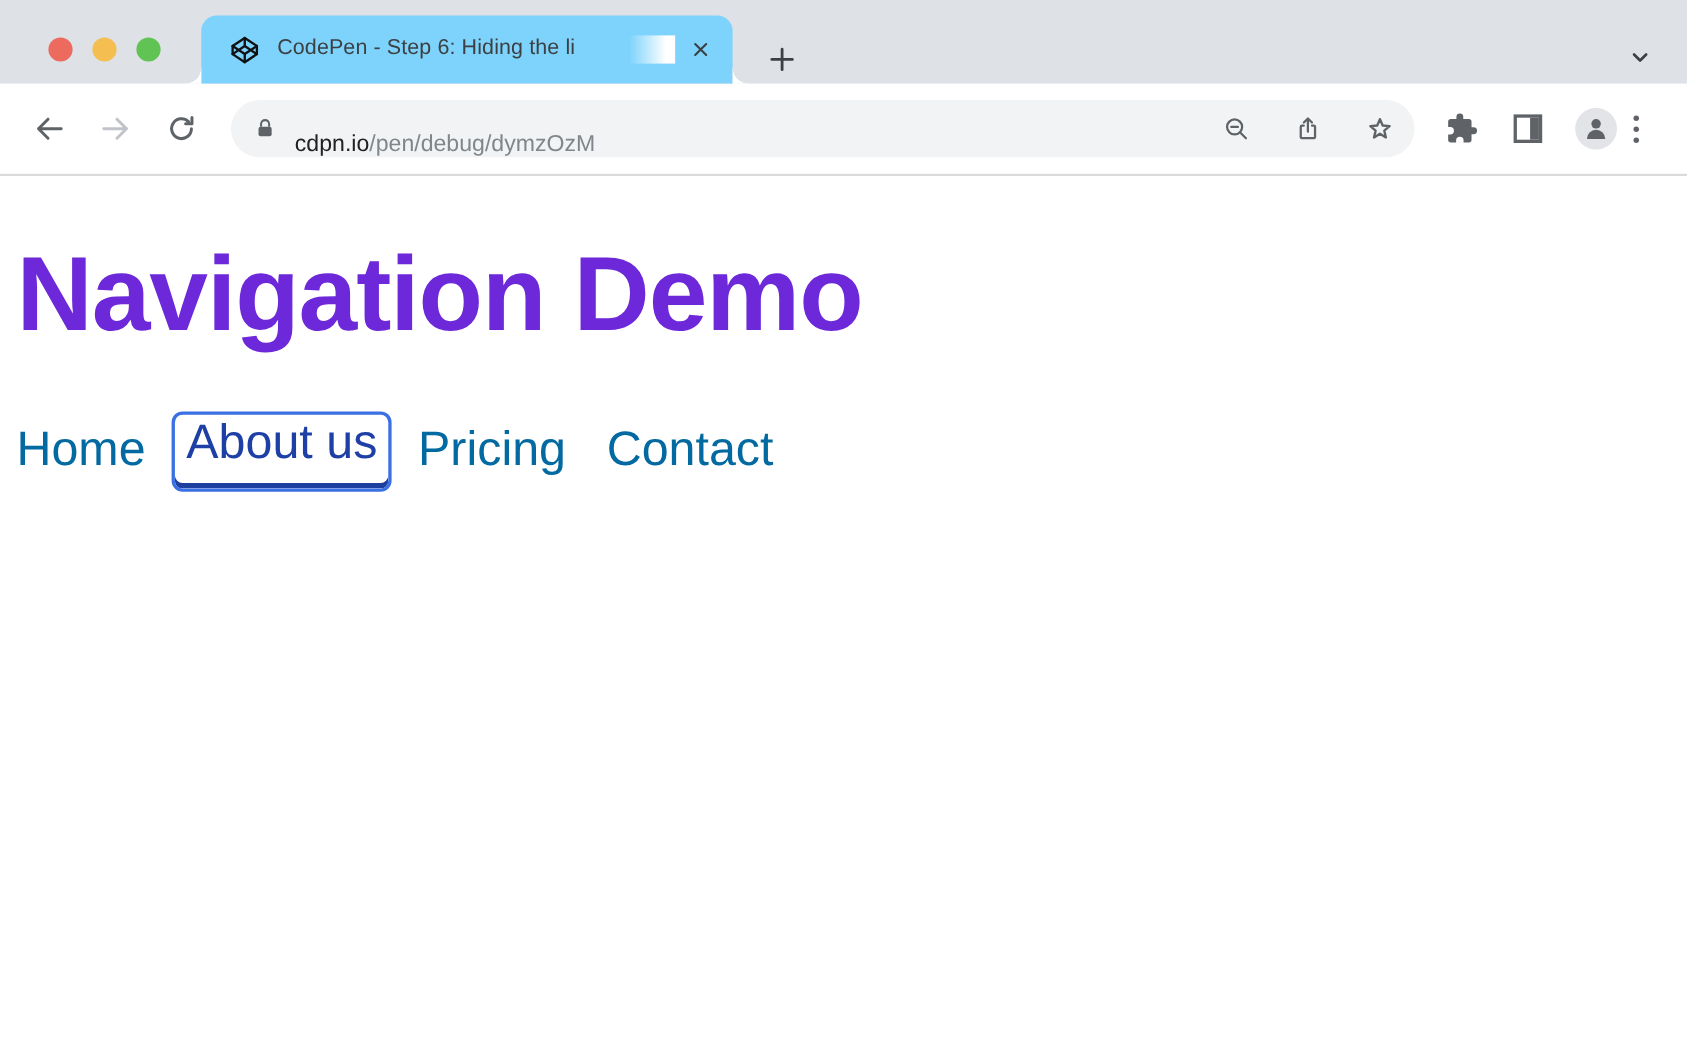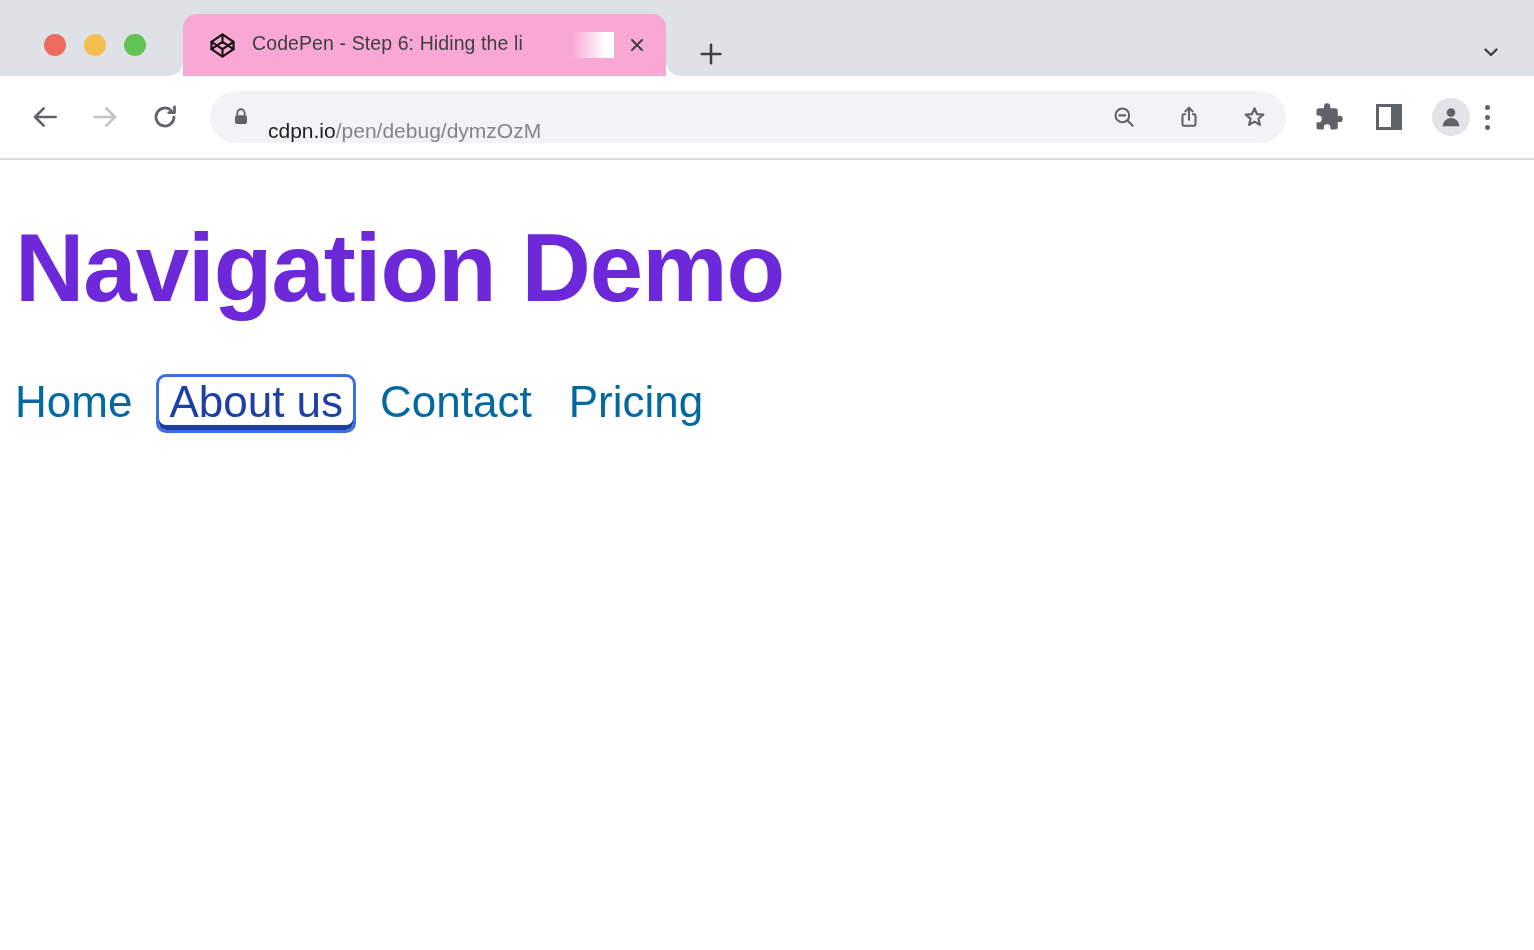--- a/index.html
+++ b/index.html
@@ -8,21 +8,21 @@
   .window { position:relative; width:1534px; height:950px; background:#fff; overflow:hidden; }
 
   
   .tabstrip { position:relative; height:76px; background:#DEE1E6; }
   .traffic { position:absolute; top:34px; left:44px; display:flex; gap:18px; }
   .light { width:22px; height:22px; border-radius:50%; }
   .light.red { background:#EC6A5E; }
   .light.yellow { background:#F4BF50; }
   .light.green { background:#61C354; }
 
-  .tab { position:absolute; left:183px; top:14px; width:483px; height:62px; background:#f9a8d4;
+  .tab { position:absolute; left:183px; top:14px; width:483px; height:62px; background:#7dd3fc;
          border-radius:14px 14px 0 0; display:flex; align-items:center; padding:0 16px 0 26px; }
   .tab::before { content:''; position:absolute; left:-14px; bottom:0; width:14px; height:14px;
          background: radial-gradient(circle 14px at 0 0, transparent 13.5px, #fff 14px); }
   .tab::after  { content:''; position:absolute; right:-14px; bottom:0; width:14px; height:14px;
          background: radial-gradient(circle 14px at 100% 0, transparent 13.5px, #fff 14px); }
   .favicon { width:27px; height:27px; flex:0 0 auto; margin-right:16px; }
   .tab-title-wrap { position:relative; overflow:hidden; white-space:nowrap; flex:1 1 auto; height:26px; }
   .tab-title { font-size:19.5px; color:#3C4043; letter-spacing:.1px; }
   .tab-title-wrap::after { content:''; position:absolute; top:0; right:0; width:42px; height:100%;
          background:linear-gradient(to right, rgba(255,255,255,0), #fff 80%); }
@@ -61,21 +61,21 @@
   .separator { height:2px; background:#D8DADC; }
 
   
   .content { padding: 0 0 0 15px; }
   .page-heading { margin-top:58px; font-size:96px; line-height:100px; font-weight:700;
                   letter-spacing:-1px; color:#6d28d9; }
   .site-nav { margin-top:62px; }
   .site-nav ul { list-style:none; display:flex; align-items:center; gap:37px; }
   .site-nav a { font-size:44px; line-height:44px; color:#0369a1; text-decoration:none; display:inline-block; }
   .site-nav a.focused { color:#1D3FA6; border:3px solid #3A70E3; border-radius:10px;
-                  padding:3px 10px 6px; margin:-6px -13px -9px;
+                  padding:3px 10px 20px; margin:-6px -13px -9px;
                   box-shadow: inset 0 -5px 0 #1D3F9F; }
 
   svg { display:block; }
 </style>
 </head>
 <body>
 
 <div class="window">
 
   <div class="tabstrip">
@@ -195,22 +195,22 @@
 
     <nav class="site-nav">
       <ul>
         <li>
           <a href="#">Home</a>
         </li>
         <li>
           <a href="#" class="focused">About us</a>
         </li>
         <li>
+          <a href="#">Pricing</a>
+        </li>
+        <li>
           <a href="#">Contact</a>
-        </li>
-        <li>
-          <a href="#">Pricing</a>
         </li>
       </ul>
     </nav>
   </div>
 
 </div>
 
 </body></html>

